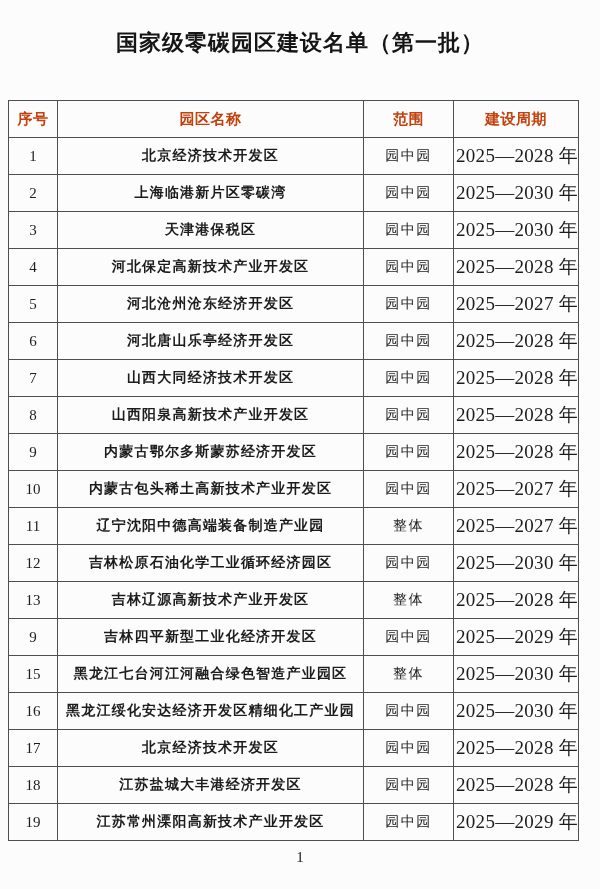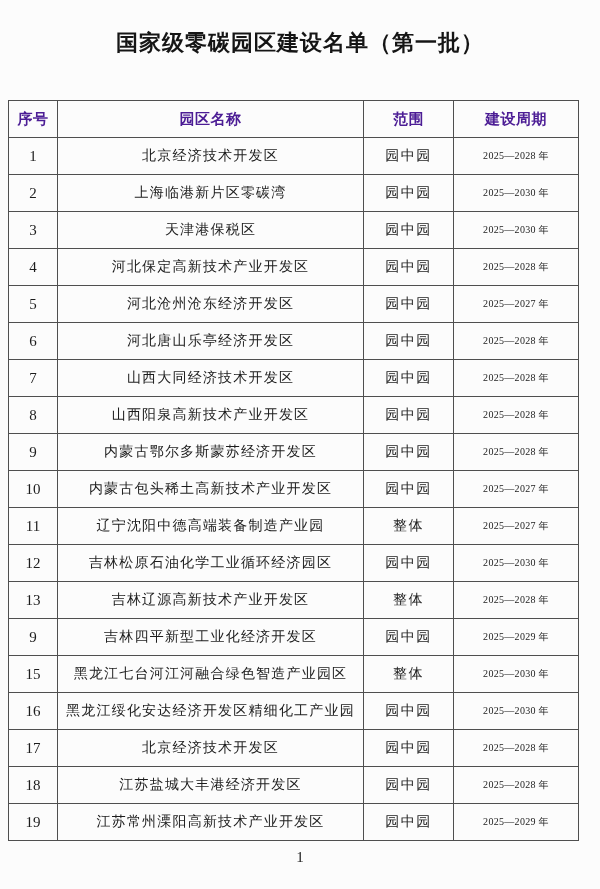--- a/index.html
+++ b/index.html
@@ -39,30 +39,30 @@
     height: 36px;
     padding: 0 2px;
     font-size: 14px;
     overflow: hidden;
     white-space: nowrap;
   }
   .parks th {
     font-weight: bold;
     font-size: 15px;
     letter-spacing: 0.5px;
-    color: #4c1d95;
+    color: #c2410c;
   }
   col.c-no { width: 49px; }
   col.c-name { width: 306px; }
   col.c-scope { width: 90px; }
   col.c-period { width: 125px; }
   td.no { font-size: 15px; }
-  td.name { letter-spacing: 1.2px; }
+  td.name { letter-spacing: 1.2px; font-weight: bold; }
   td.scope { letter-spacing: 1.5px; }
-  td.period { font-size: 10px; letter-spacing: 0.3px; font-family: Liberation Serif, serif; }
+  td.period { font-size: 19px; letter-spacing: 0.3px; font-family: Liberation Serif, serif; }
   .page-number {
     position: absolute;
     top: 849px;
     left: 0;
     width: 600px;
     text-align: center;
     font-size: 15px;
     color: #222;
   }
 </style>

